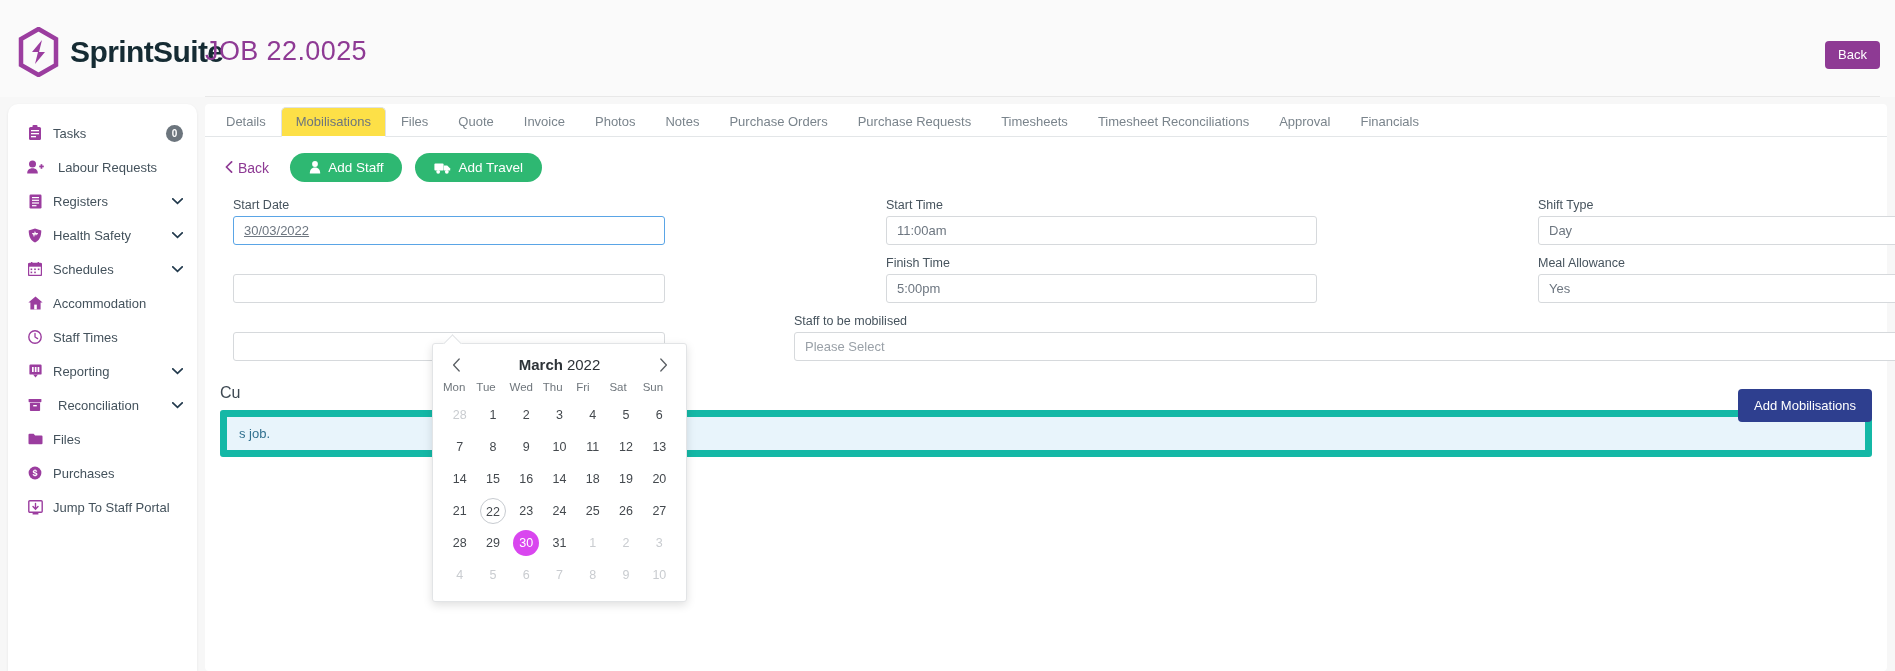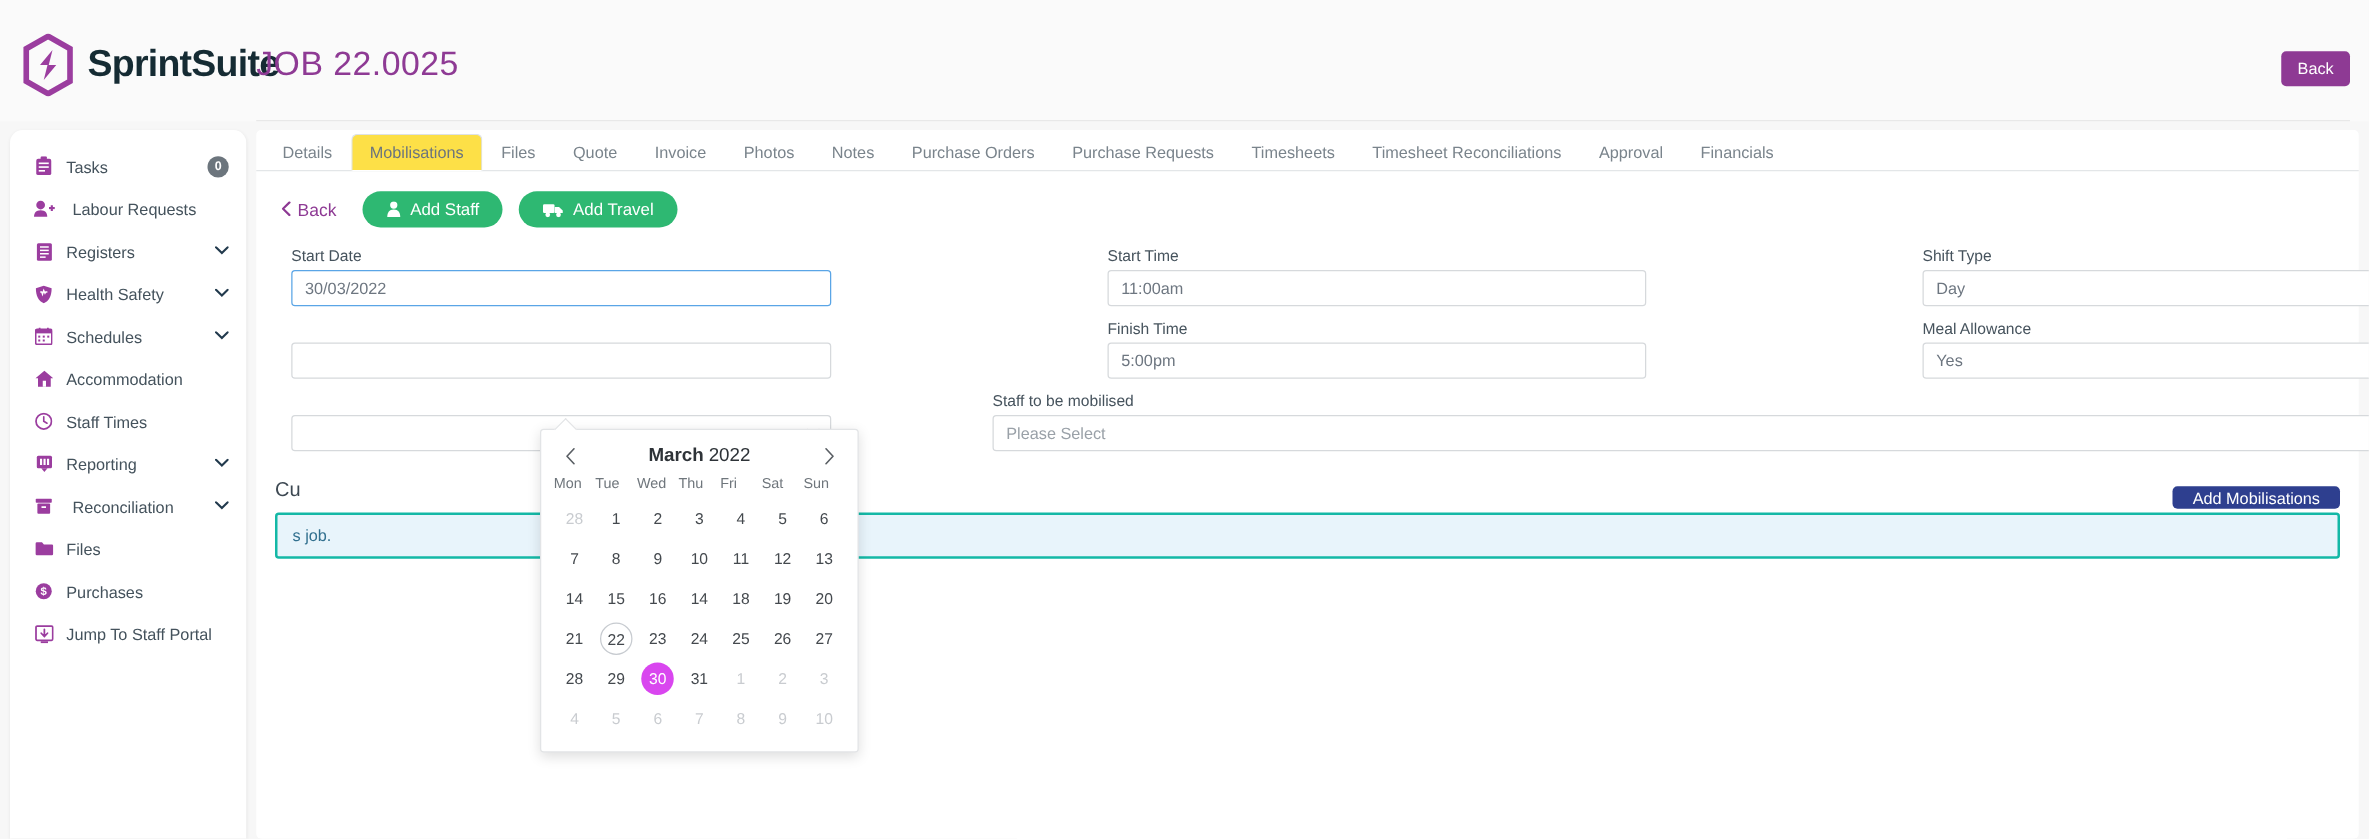--- a/index.html
+++ b/index.html
@@ -132,21 +132,21 @@
   .fld { margin-bottom: 11px; }
   .fld-label { font-size: 12.5px; color: #46535d; margin-bottom: 4px; display:block; }
   .ctl {
     width: 100%; height: 29px;
     border: 1px solid #d6d9dc; border-radius: 3px;
     background: #fff; padding: 0 10px;
     font-size: 13px; color: #6d7680;
     font-family: inherit;
     display: flex; align-items: center;
   }
-  .ctl.focused { border-color: #5aa5e6; box-shadow: none; }
+  .ctl.focused { border-color: #5aa5e6; box-shadow: none; text-decoration: underline; }
   .ctl.placeholder { color: #9aa1a8; }
   .select-wrap { position: relative; }
   .select-wrap .caret {
     position: absolute; right: 9px; top: 50%; transform: translateY(-50%);
     pointer-events: none; color: #444; font-size: 11px;
   }
 
   
   .col-a { grid-column: 1; }
   .col-b { grid-column: 3; }
@@ -198,28 +198,28 @@
     display: block; width: 26px; height: 26px; line-height: 26px;
     margin: 3px auto 0; border-radius: 50%;
   }
   .dp-day.today .pill { border: 1px solid #c7cbd0; }
   .dp-day.selected .pill { background: #d946ef; color: #fff; }
 
   
   .lower { position: relative; margin-top: 6px; }
   .section-title { font-size: 16px; color: #3d4852; margin: 12px 0 8px 0; }
   .alert-info {
-    background: #e8f4fb; border: 2px solid #14b8a6;
+    background: #e8f4fb; border: 7px solid #14b8a6;
     border-radius: 3px; color: #31708f;
     font-size: 13px; padding: 9px 12px;
   }
   .btn-primary {
     position: absolute; right: 15px; top: 252px;
     background: #2e3f8f; color: #fff; border: none;
-    border-radius: 4px; height: 18px; padding: 0 16px;
+    border-radius: 4px; height: 33px; padding: 0 16px;
     font-size: 13px; font-family: inherit; cursor: pointer;
   }
 </style>
 </head>
 <body>
 
 <div class="app">
 
   <div class="header">
     <div class="logo-wrap">

